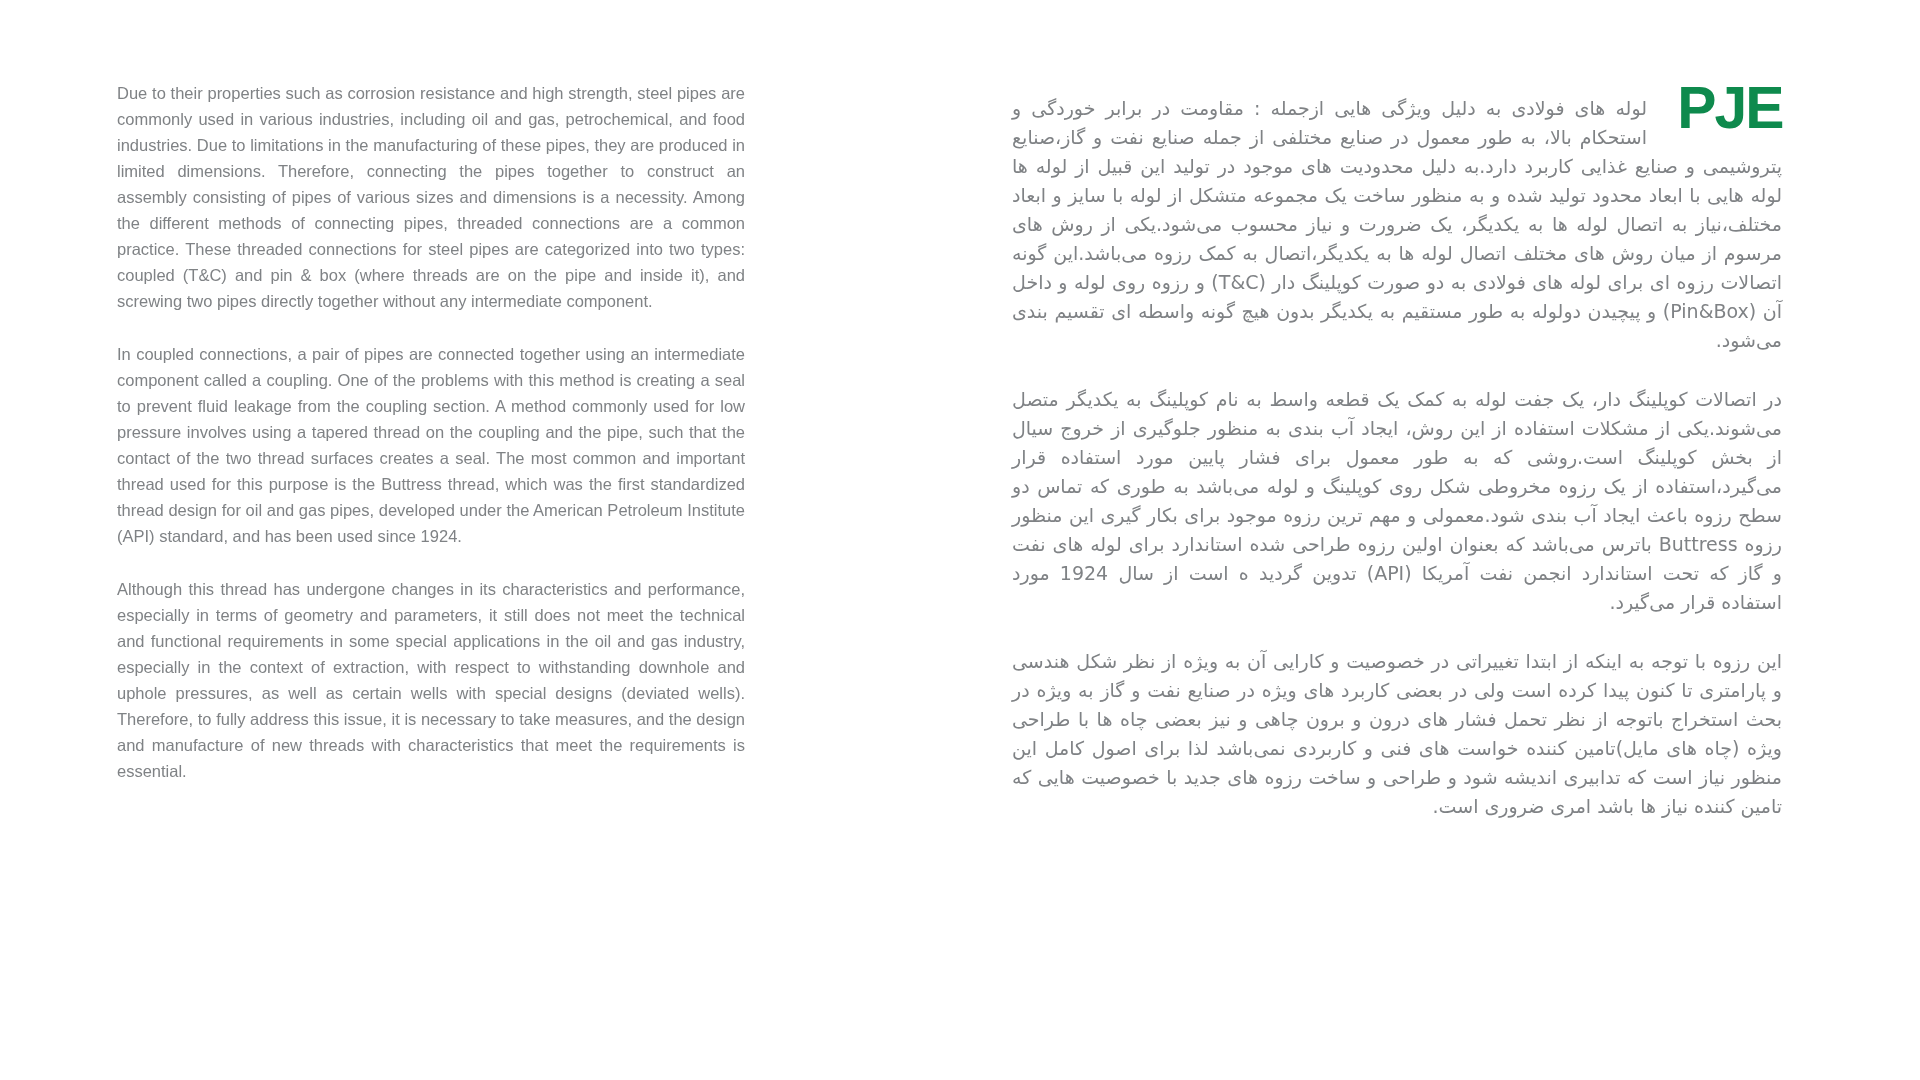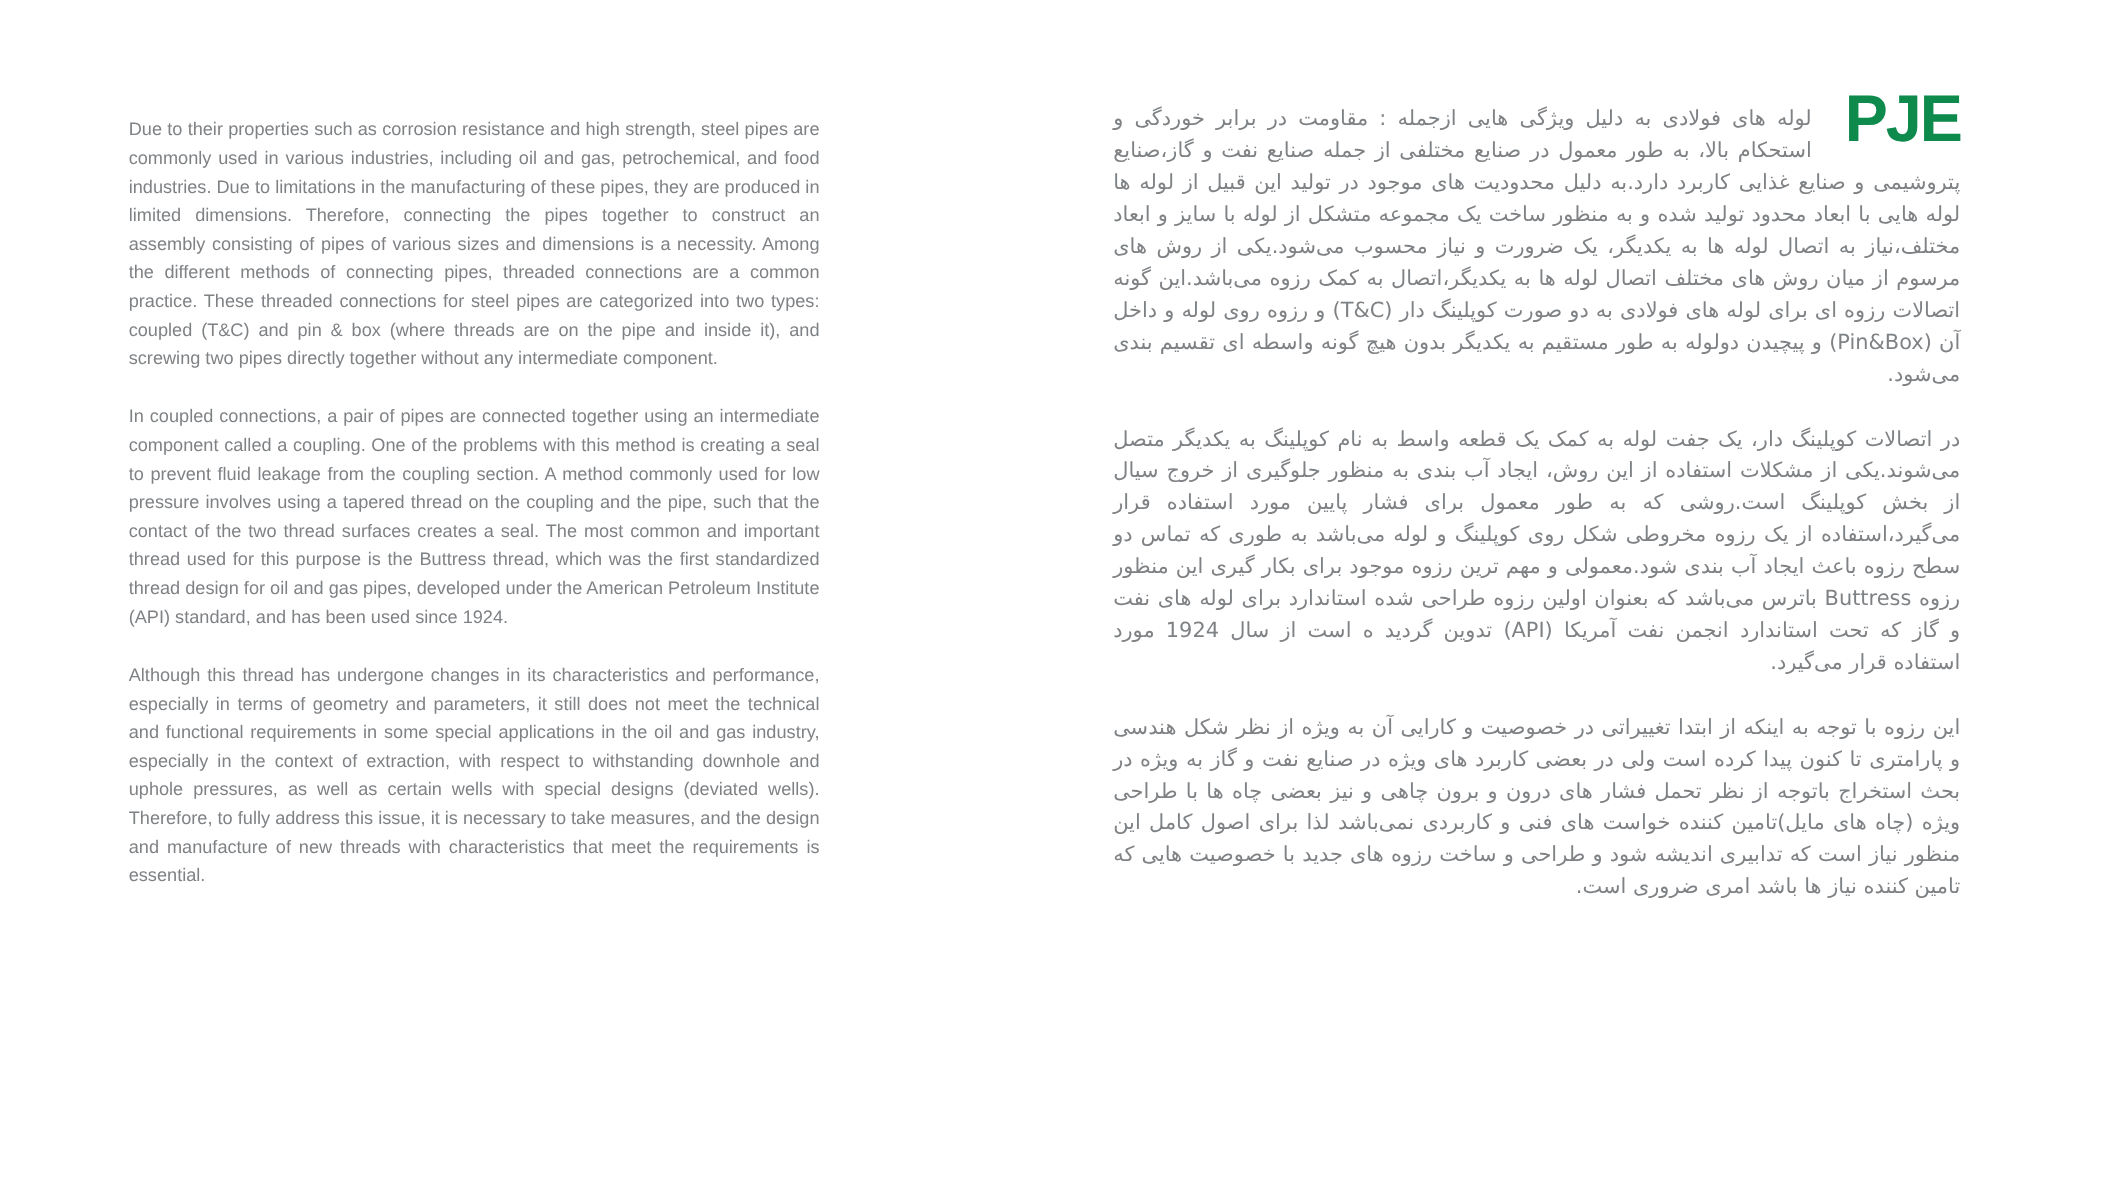--- a/index.html
+++ b/index.html
@@ -16,21 +16,21 @@
   }
   .page {
     position: absolute;
     inset: 0;
     background: #ffffff;
   }
   
   .en-col {
     position: absolute;
     left: 117px;
-    top: 105px;
+    top: 80px;
     width: 628px;
     color: #7f8285;
     font-family: "Liberation Sans", sans-serif;
     font-size: 16.5px;
     line-height: 26px;
     text-align: justify;
   }
   .en-col p {
     margin: 0 0 27px 0;
   }

